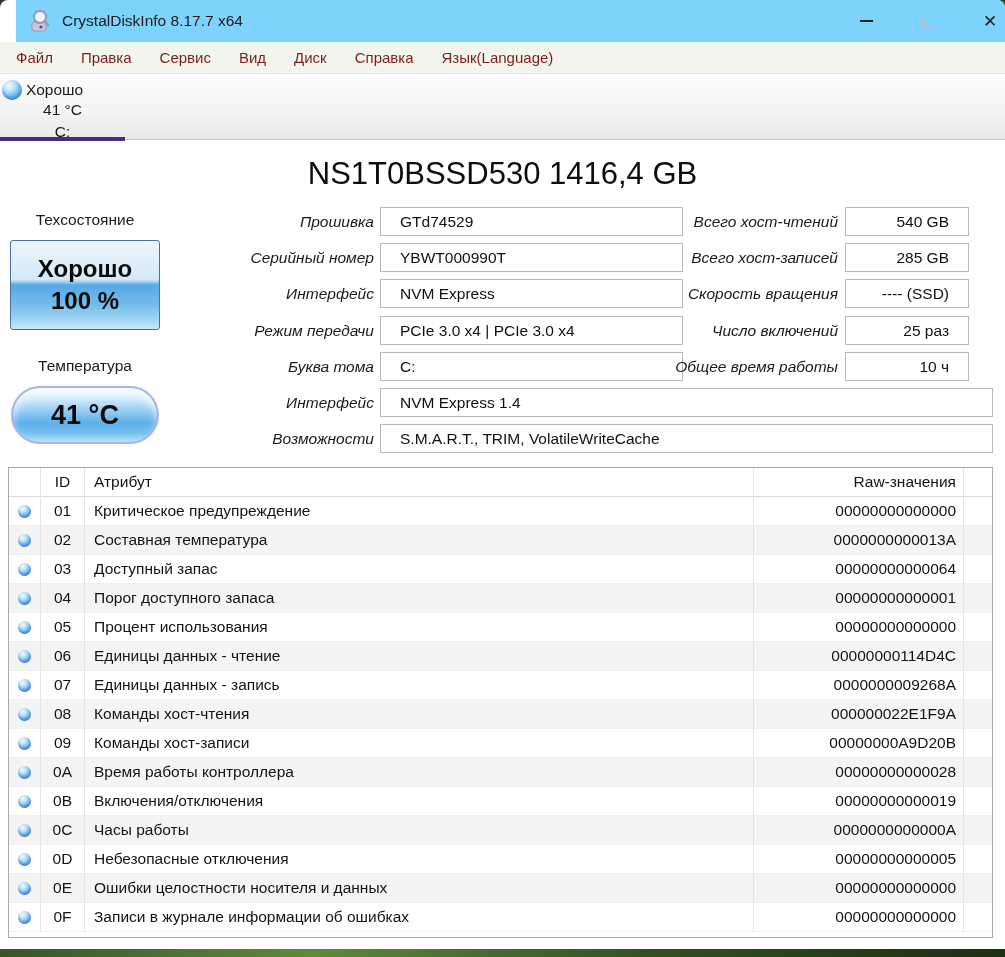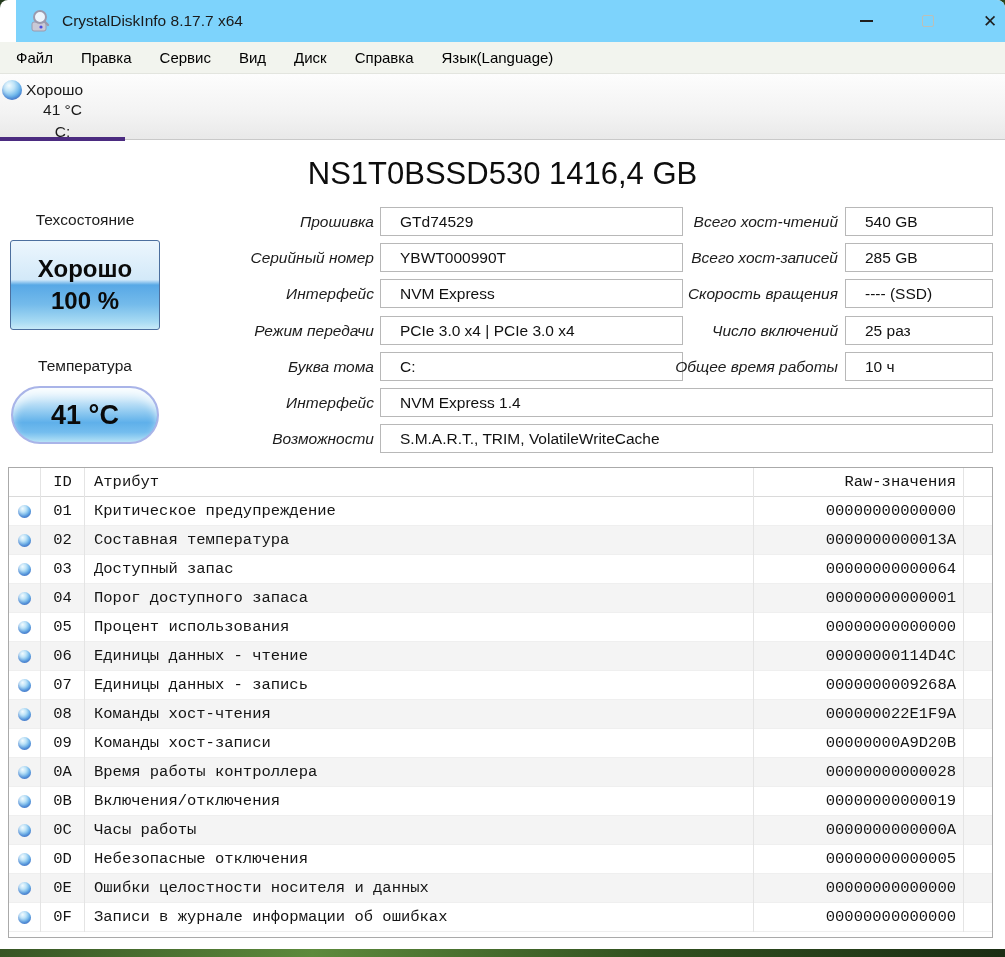--- a/index.html
+++ b/index.html
@@ -24,21 +24,21 @@
   .cap-btn { width:62px; height:42px; display:flex; align-items:center; justify-content:center; cursor:default; }
   .min-glyph { width:13px; height:2px; background:#1f1f1f; display:inline-block; }
   .max-glyph { width:12px; height:12px; border:1.4px solid #bcc0b8; border-radius:2px; display:inline-block; }
   .close-glyph { font-size:17px; color:#1f1f1f; line-height:1; }
   
   .menubar {
     position:absolute; left:0; top:42px; width:100%; height:32px;
     background:#f2f4ee; display:flex; align-items:stretch; padding-left:2px;
     border-bottom:1px solid #e3e5df;
   }
-  .menu-item { padding:0 14px; line-height:31px; font-size:15px; color:#000000; }
+  .menu-item { padding:0 14px; line-height:31px; font-size:15px; color:#7f1d1d; }
   
   .drive-strip {
     position:absolute; left:0; top:74px; width:100%; height:66px;
     background:linear-gradient(180deg,#fdfdfd 0%, #f3f3f3 60%, #e9e9e9 100%);
     border-bottom:1px solid #c9c9c9;
   }
   .drive-tab { position:absolute; left:0; top:0; width:125px; height:66px; cursor:default; }
   .drive-line1 { position:absolute; left:2px; top:6px; display:flex; align-items:center; font-size:15.5px; color:#1b1b1b; }
   .drive-line1 .orb { margin-right:4px; }
   .drive-line2 { position:absolute; left:0; top:27px; width:125px; text-align:center; font-size:15.5px; color:#1b1b1b; }
@@ -85,31 +85,31 @@
   }
   .f-box {
     position:absolute; top:0; height:29px; line-height:27px;
     background:#fff; border:1px solid #b8b8b8; font-size:15.5px; color:#111;
     padding:0 19px; display:block; white-space:nowrap; overflow:hidden;
   }
   .fl .f-label { left:0; width:374px; }
   .fl .f-box { left:380px; width:303px; }
   .fl.wide .f-box { width:613px; }
   .fr .f-label { left:600px; width:238px; }
-  .fr .f-box { left:845px; width:148px; }
+  .fr .f-box { left:845px; width:124px; text-align:right; }
   .r0 { top:207px; } .r1 { top:243px; } .r2 { top:279px; } .r3 { top:316px; } .r4 { top:352px; }
   .r5 { top:388px; } .r6 { top:424px; }
   
   .smart-table {
     position:absolute; left:8px; top:467px; width:985px;
     border:1px solid #aaaaaa; background:#fff; padding-bottom:5px;
   }
   .t-row, .t-header {
     display:grid; grid-template-columns:32px 44px 669px 210px 26px;
-    height:29px; align-items:center;font-family:Liberation Mono, monospace;
+    height:29px; align-items:center;
   }
   .t-header { border-bottom:1px solid #dadada; }
   .t-row:nth-child(even) { background:#f4f4f4; }
   .t-row { border-bottom:1px solid #efefef; }
   .cell { height:29px; line-height:28px; font-size:15.5px; color:#141414; border-right:1px solid #e4e4e4; overflow:hidden; white-space:nowrap; }
   .c-spare { border-right:none; }
   .c-status { display:flex; align-items:center; justify-content:center; }
   .c-id { text-align:center; }
   .c-attr { padding-left:9px; }
   .c-raw { text-align:right; padding-right:7px; }

